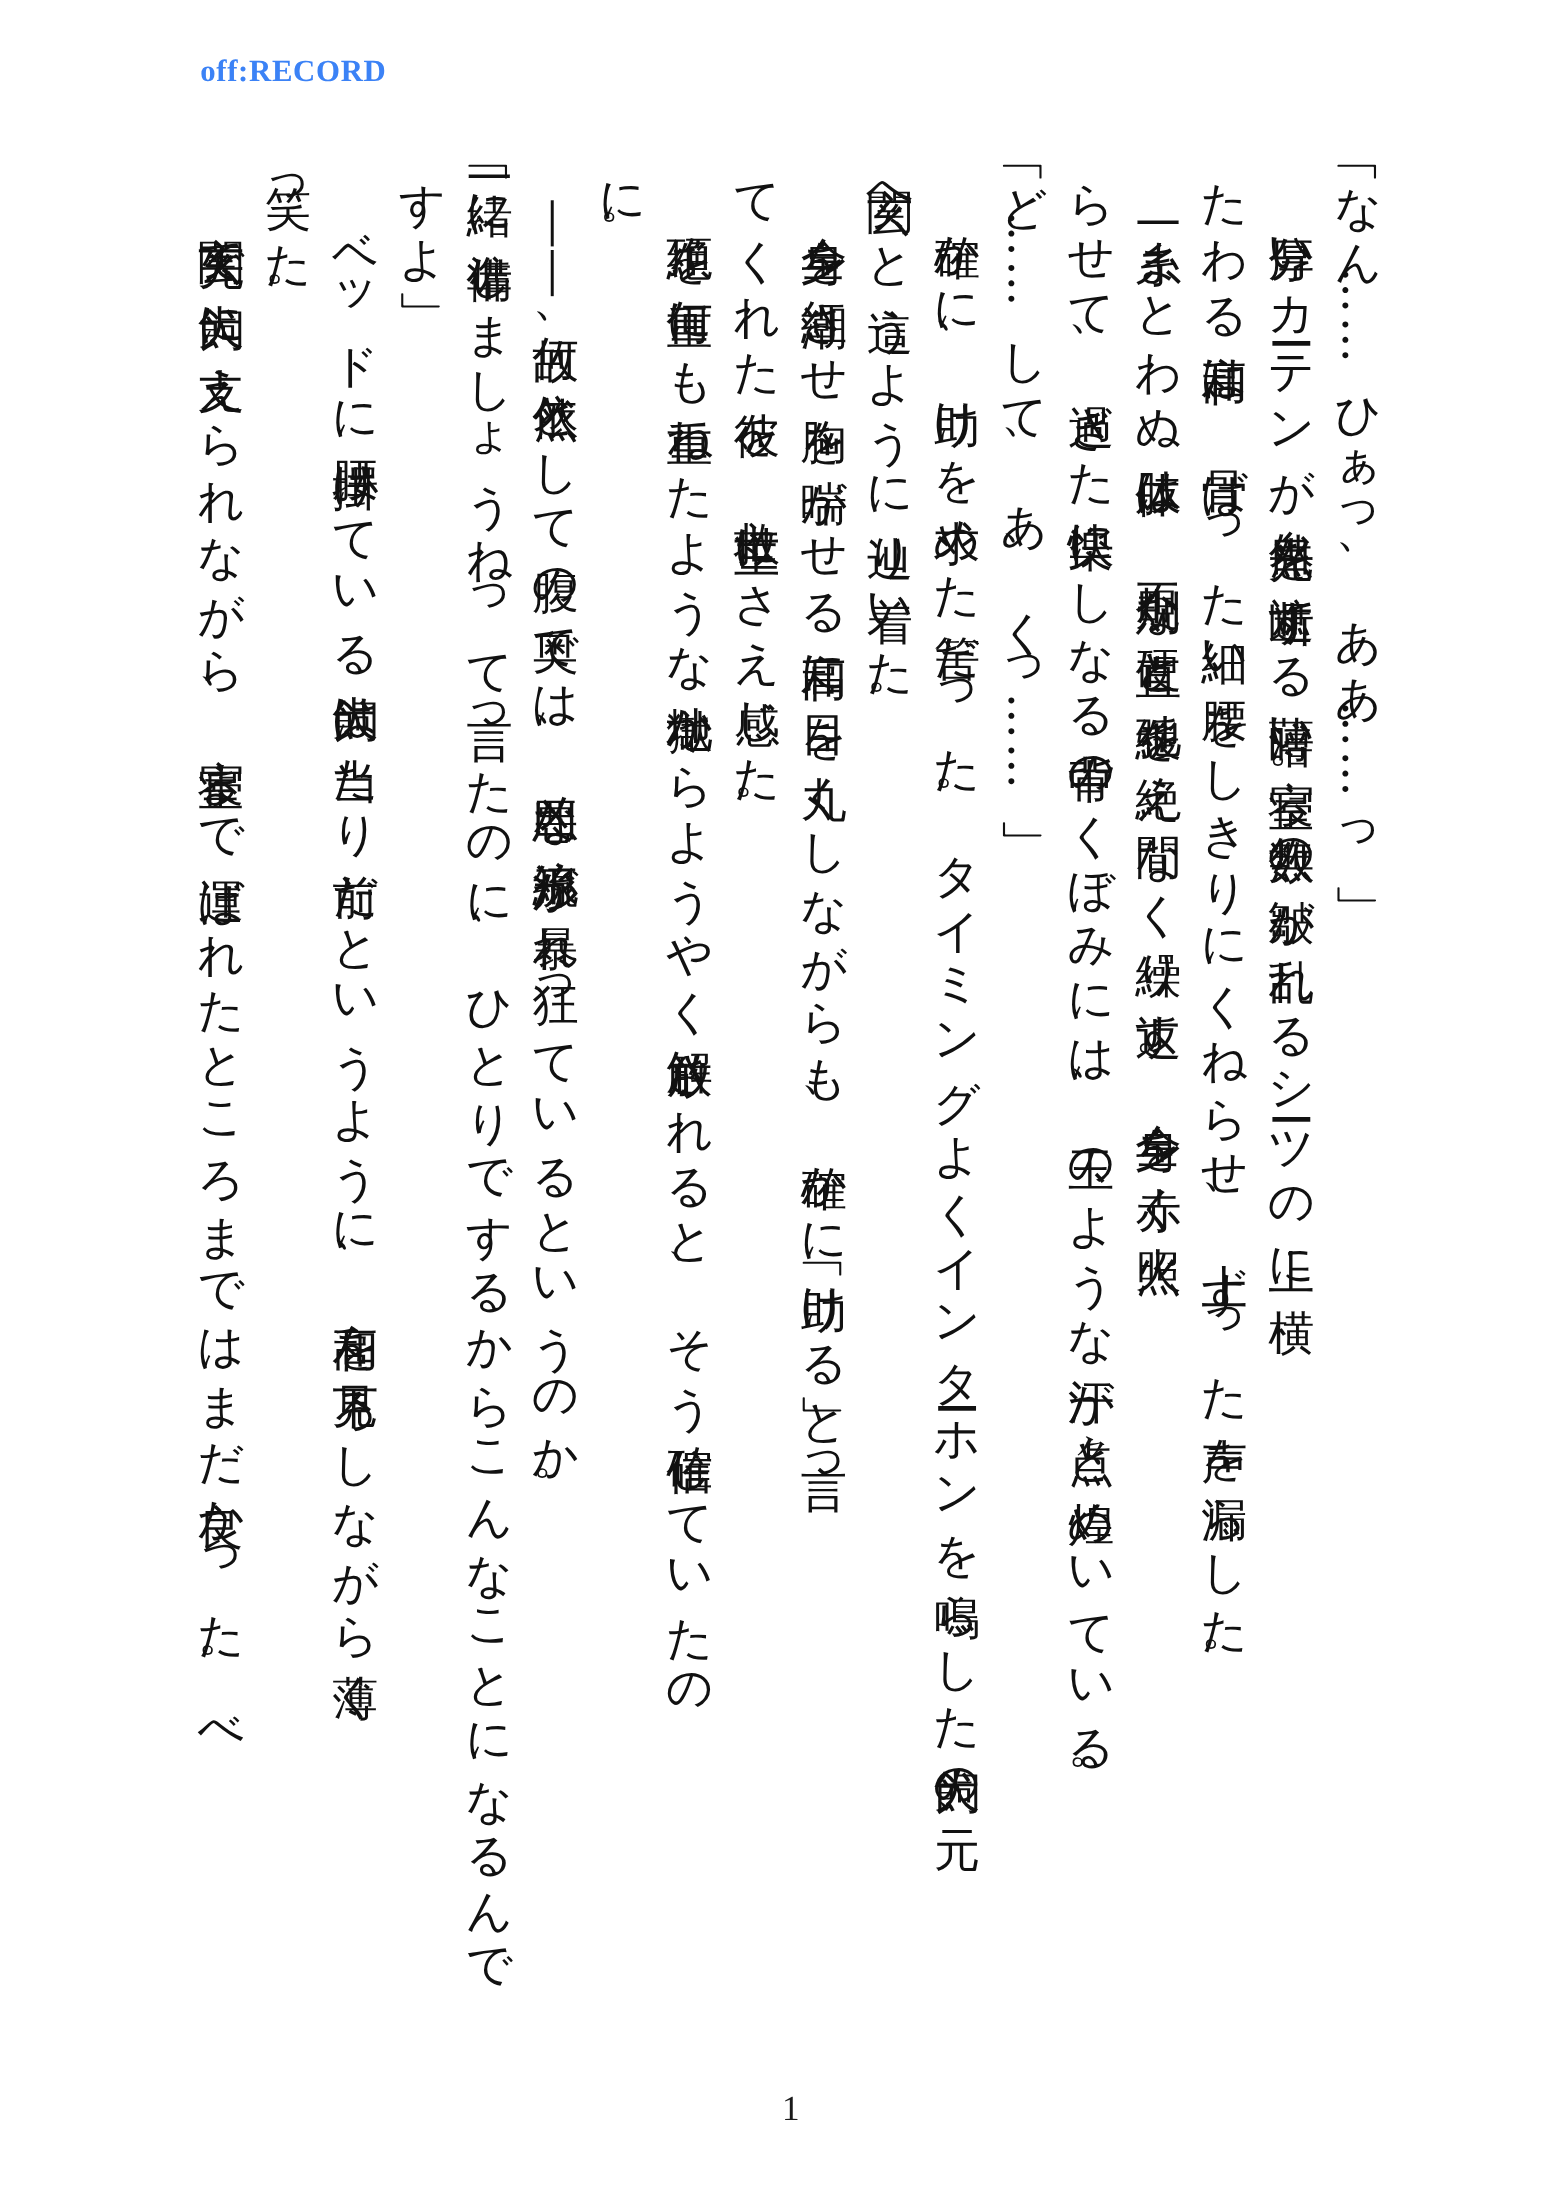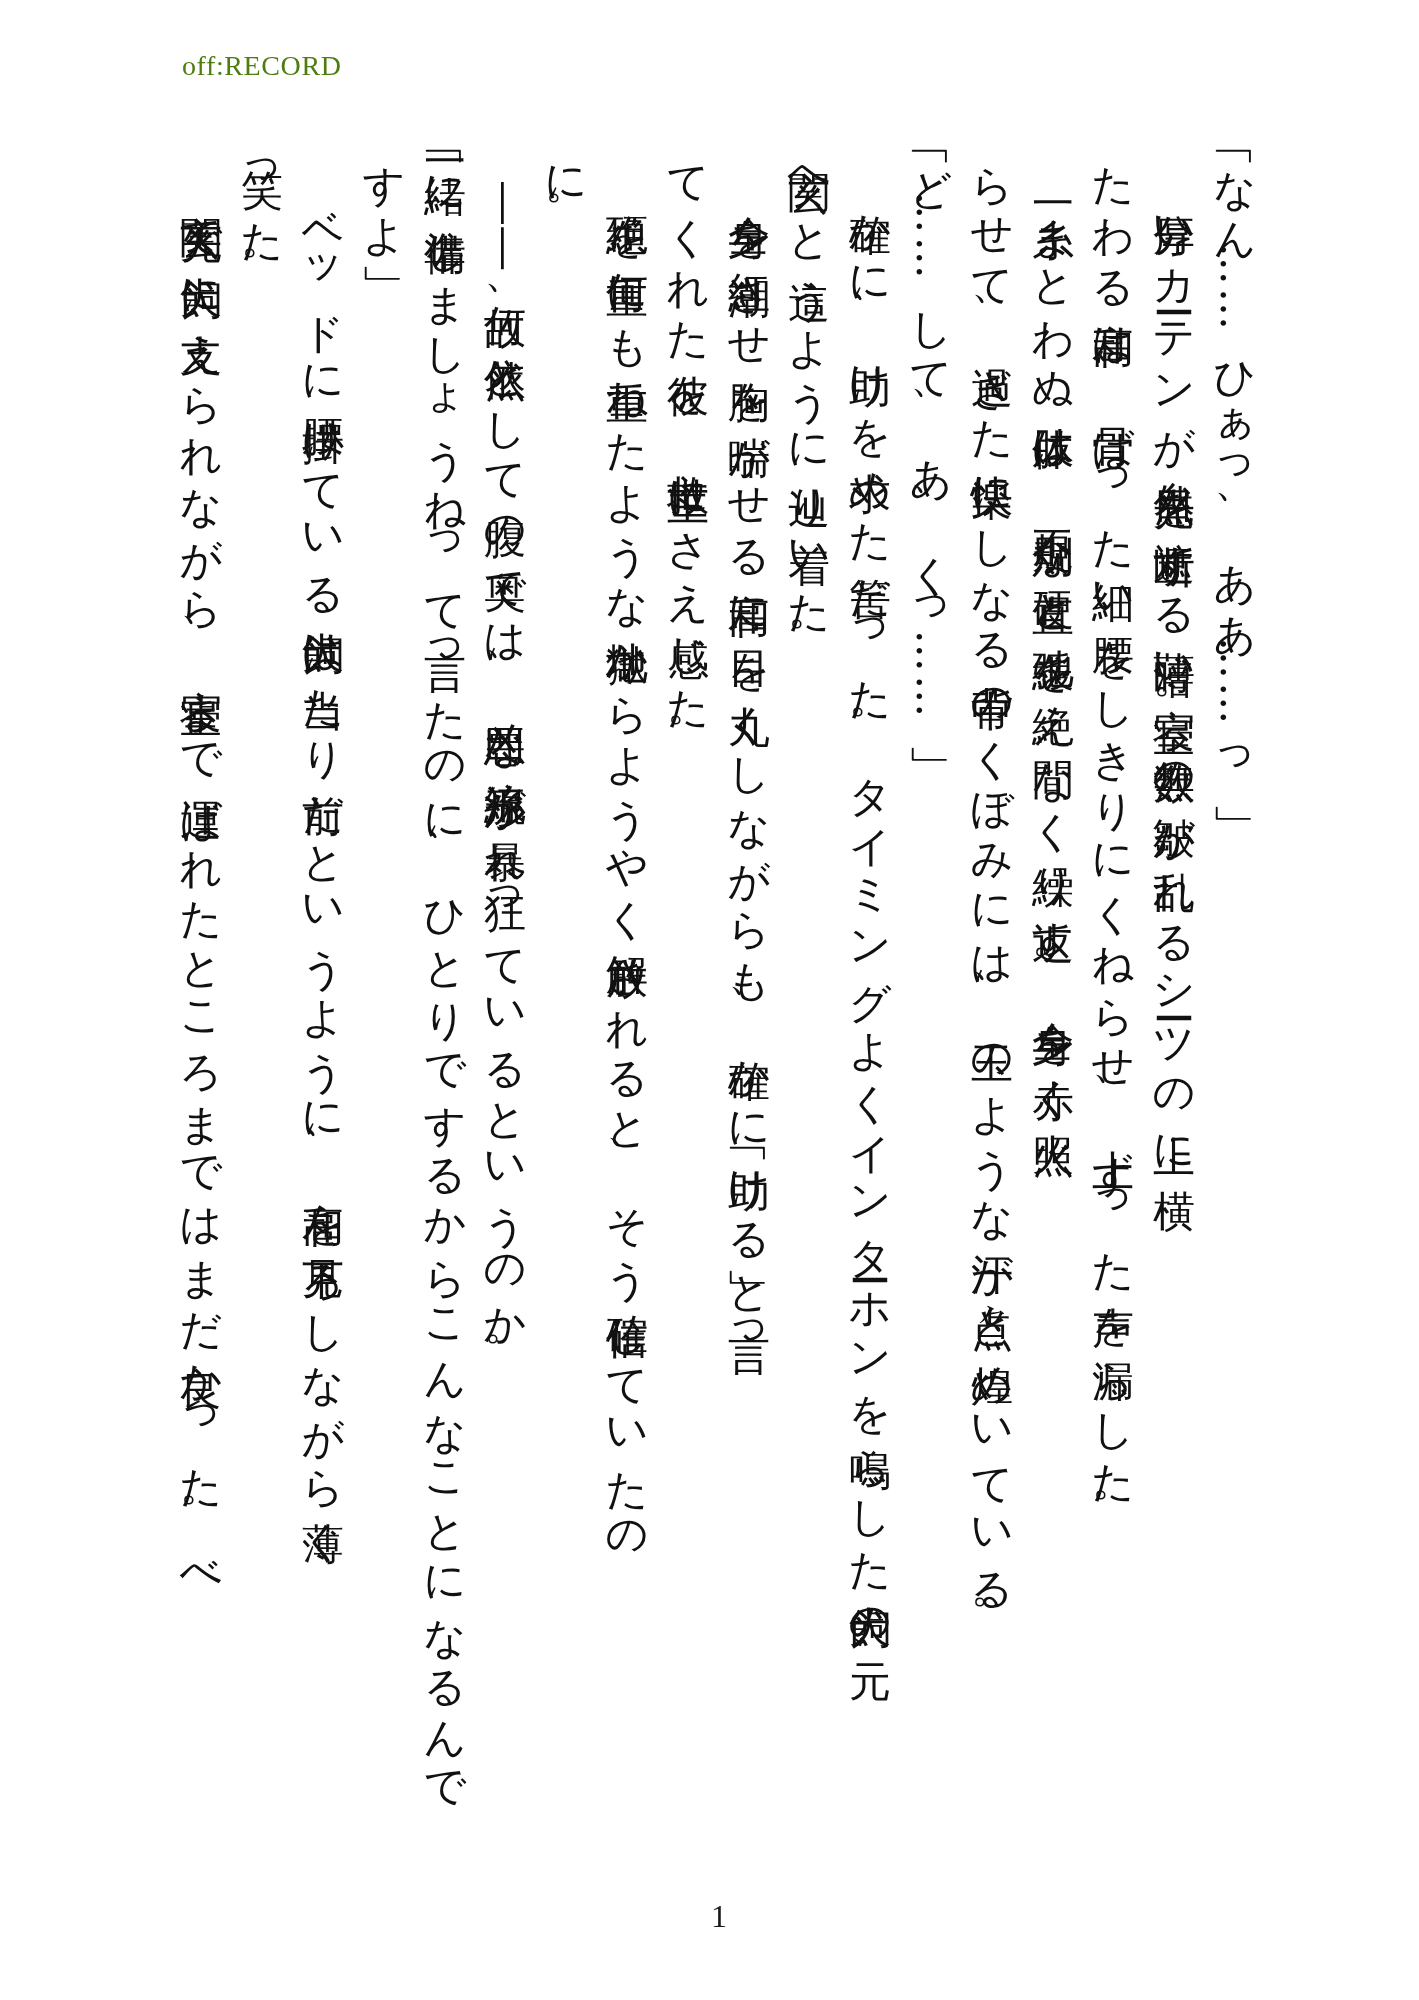--- a/index.html
+++ b/index.html
@@ -22,22 +22,23 @@
       background: #ffffff;
     }
     .running-header {
       position: absolute;
       left: 182px;
       top: 48px;
       font-family: "Liberation Serif", "DejaVu Serif", serif;
       font-size: 28px;
       letter-spacing: 0.6px;
       line-height: 36px;
-      color: #4d7c0f;
+      color: #3b82f6;
       white-space: nowrap;
+      font-weight: bold;
     }
     .body-text {
       position: absolute;
       left: 0; top: 0;
       width: 1419px;
       height: 2000px;
     }
     .col {
       position: absolute;
       top: 137px;

